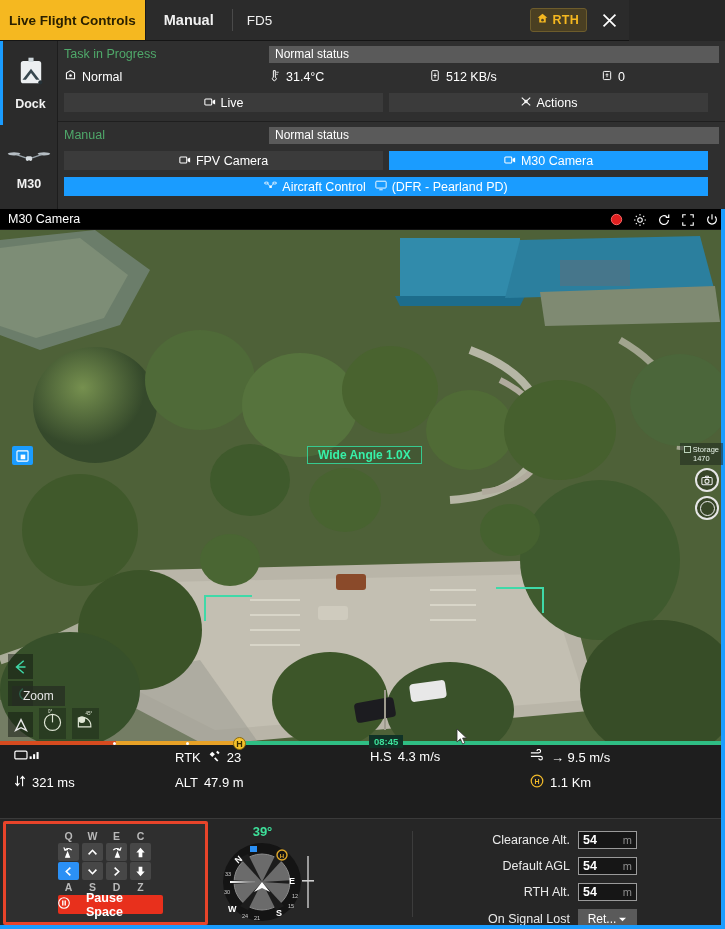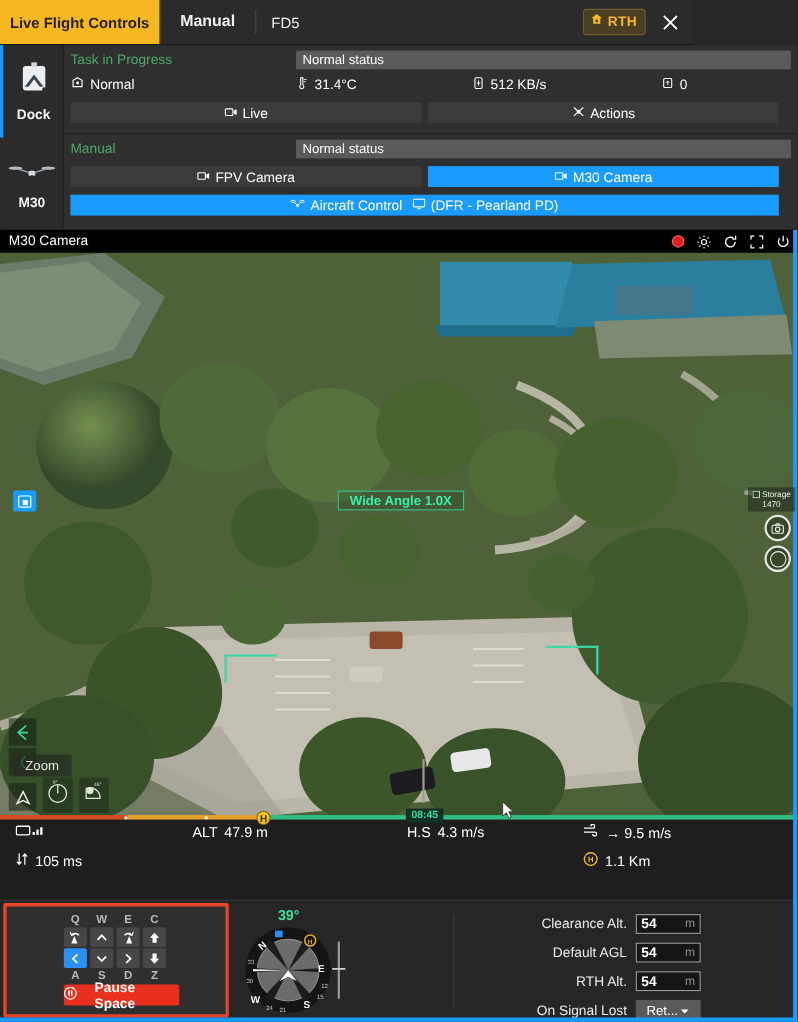--- a/index.html
+++ b/index.html
@@ -586,25 +586,36 @@
             </svg>
           </span>
         </div>
         <div class="titem">
           <span>
             <svg width="12" height="14" viewBox="0 0 14 16" fill="none" stroke="#fff" stroke-width="1.3">
               <path d="M4 2 v11 M1.6 10.6 L4 13.4 L6.4 10.6"></path>
                 <path d="M10 14 V3 M12.4 5.4 L10 2.6 L7.6 5.4"></path>
             </svg>
           </span>
-          <span>105 ms</span>
+          <span>321 ms</span>
         </div>
       </div>
 
       <div class="tcol c2">
+        <div class="titem">
+          <span>RTK</span>
+          <span>
+            <svg width="14" height="14" viewBox="0 0 16 16" fill="#fff">
+              <path d="M3 6 L6 3 L9 6 L6 9 Z"></path>
+                <path d="M9.5 9.5 l3.5 3.5 -1.4 1.4 -3.5 -3.5 z"></path>
+                <path d="M12 2 l2.4 2.4 -1.6 1.6 -2.4 -2.4 z"></path>
+            </svg>
+          </span>
+          <span>23</span>
+        </div>
         <div class="titem">
           <span>ALT</span>
           <span>47.9 m</span>
         </div>
       </div>
 
       <div class="tcol c3">
         <div class="titem">
           <span>H.S</span>
           <span>4.3 m/s</span>

